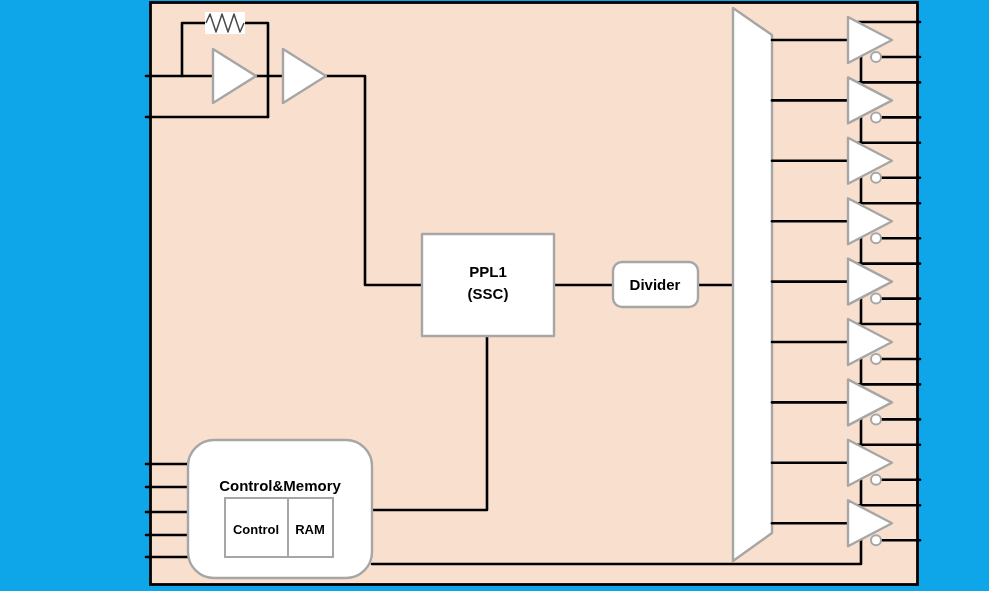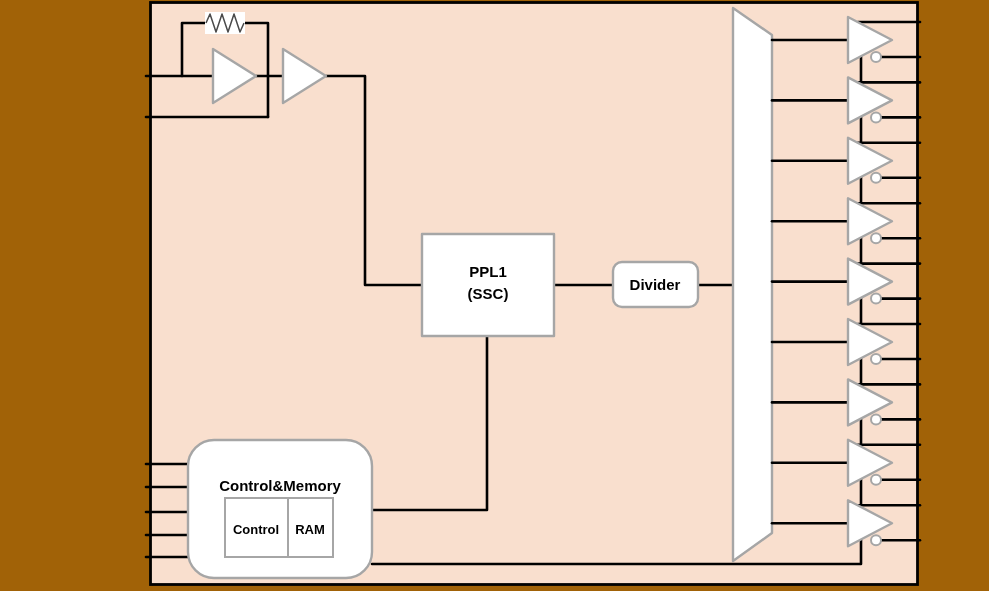--- a/index.html
+++ b/index.html
@@ -1,16 +1,16 @@
 <!DOCTYPE html>
 <html><head>
 <meta charset="utf-8">
 <style>
   html,body{margin:0;padding:0;background:#000;}
-  .stage{position:relative;width:989px;height:591px;background:#a16207;overflow:hidden;
+  .stage{position:relative;width:989px;height:591px;background:#0ea5e9;overflow:hidden;
          font-family:"Liberation Sans",sans-serif;}
   svg{position:absolute;left:0;top:0;}
   .wire{fill:none;stroke:#000;stroke-width:2.6;stroke-linecap:round;stroke-linejoin:round;}
   .border{fill:#F9DFCE;stroke:#000;stroke-width:2.8;}
   .block{fill:#fff;stroke:#A6A6A6;stroke-width:2.4;stroke-linejoin:round;}
   .innerblock{fill:#fff;stroke:#A6A6A6;stroke-width:2;}
   .tri{fill:#fff;stroke:#A6A6A6;stroke-width:2.4;stroke-linejoin:round;}
   .zig{fill:none;stroke:#4a4a4a;stroke-width:1.5;stroke-linejoin:round;}
   .lbl{fill:#000;font-weight:bold;text-anchor:middle;}
   .lbl15{font-size:15px;}

